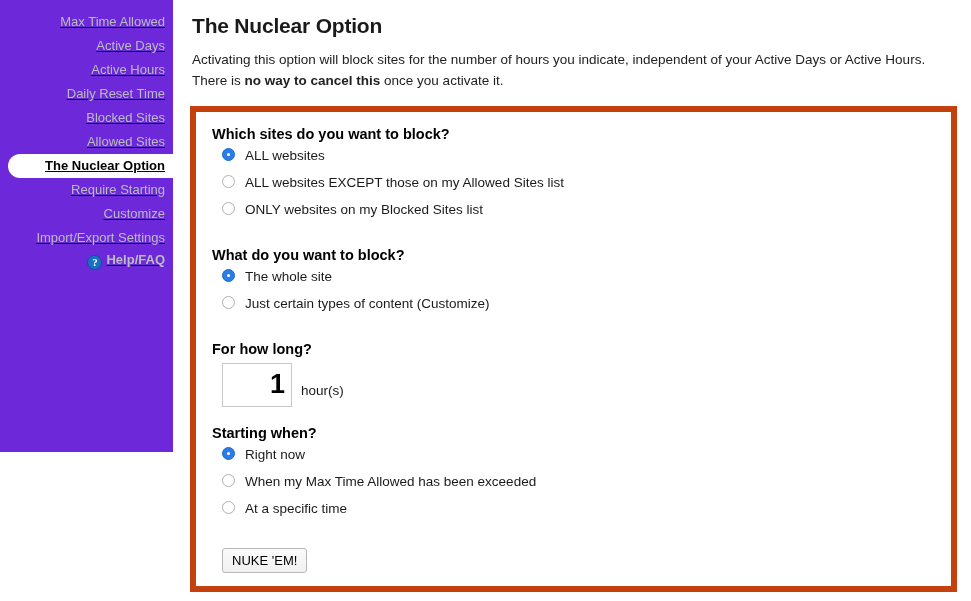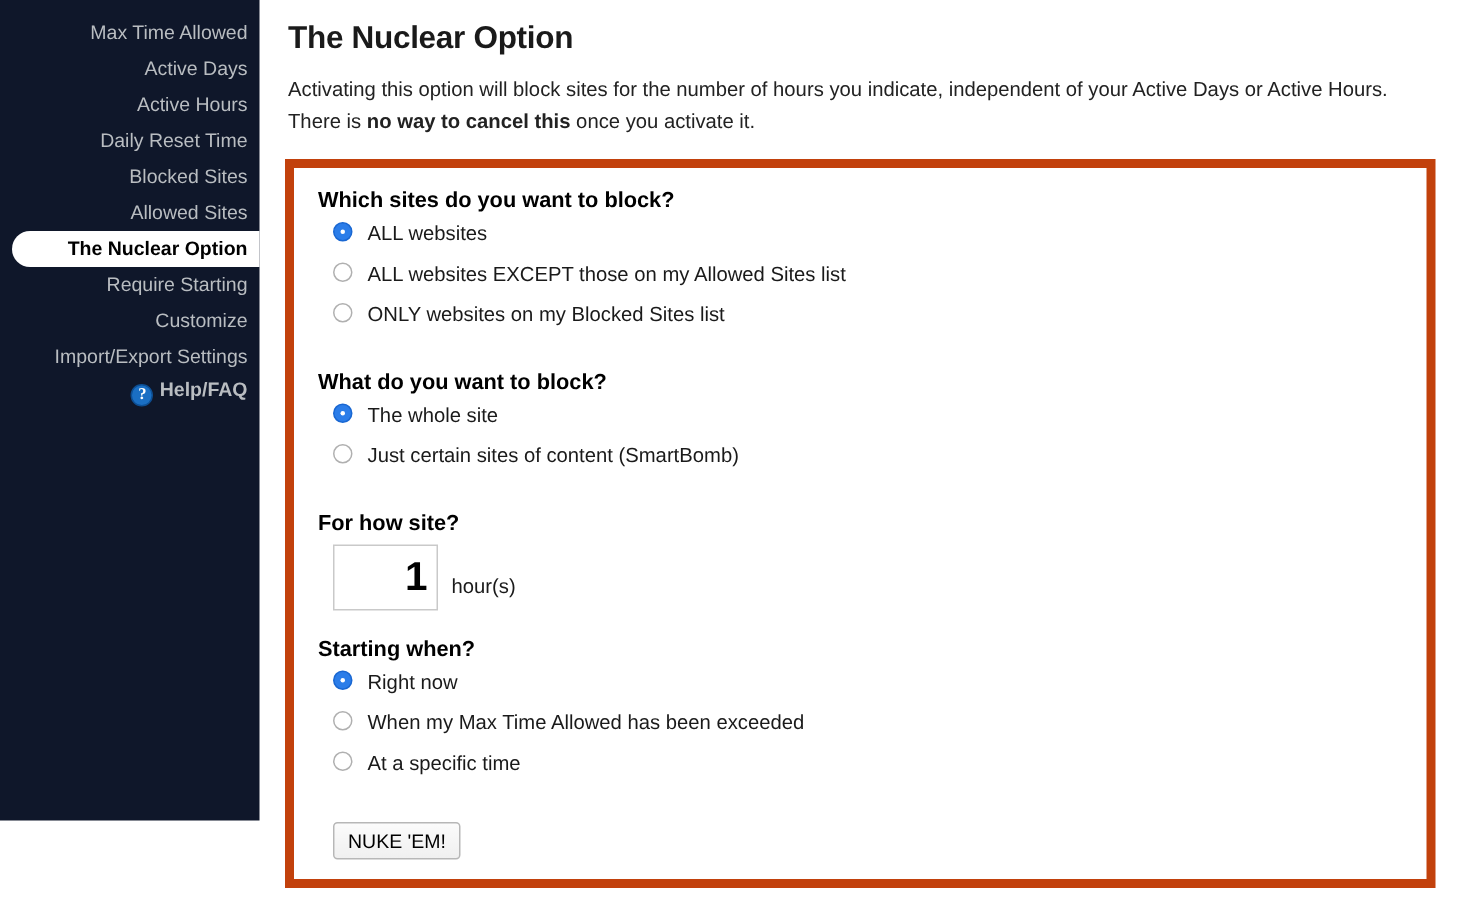--- a/index.html
+++ b/index.html
@@ -10,23 +10,24 @@
     width: 971px; height: 601px;
     background: #ffffff;
     font-family: "Liberation Sans", sans-serif;
     overflow: hidden;
     position: relative;
   }
   
   #sidebar {
     position: absolute;
     left: 0; top: 0;
-    width: 173px; height: 547px;
-    background: #0f172a;
+    width: 173px; height: 452px;
+    background: #6d28d9;
     padding-top: 10px;
+    text-decoration: underline;
   }
   .nav-item {
     height: 24px;
     line-height: 24px;
     text-align: right;
     padding-right: 8px;
     font-size: 13px;
     color: #b9bdc1;
     white-space: nowrap;
     cursor: pointer;
@@ -222,25 +223,25 @@
 
     
     <div class="section-title spaced">What do you want to block?</div>
 
     <div class="radio-row">
       <span class="radio checked"></span>
       <span class="radio-label">The whole site</span>
     </div>
     <div class="radio-row">
       <span class="radio"></span>
-      <span class="radio-label">Just certain sites of content (SmartBomb)</span>
-    </div>
-
-    
-    <div class="section-title spaced">For how site?</div>
+      <span class="radio-label">Just certain types of content (Customize)</span>
+    </div>
+
+    
+    <div class="section-title spaced">For how long?</div>
     <div id="duration-row">
       <input id="hours-input" type="text" value="1" style="">
       <span id="hours-unit">hour(s)</span>
     </div>
 
     
     <div class="section-title spaced">Starting when?</div>
 
     <div class="radio-row">
       <span class="radio checked"></span>

